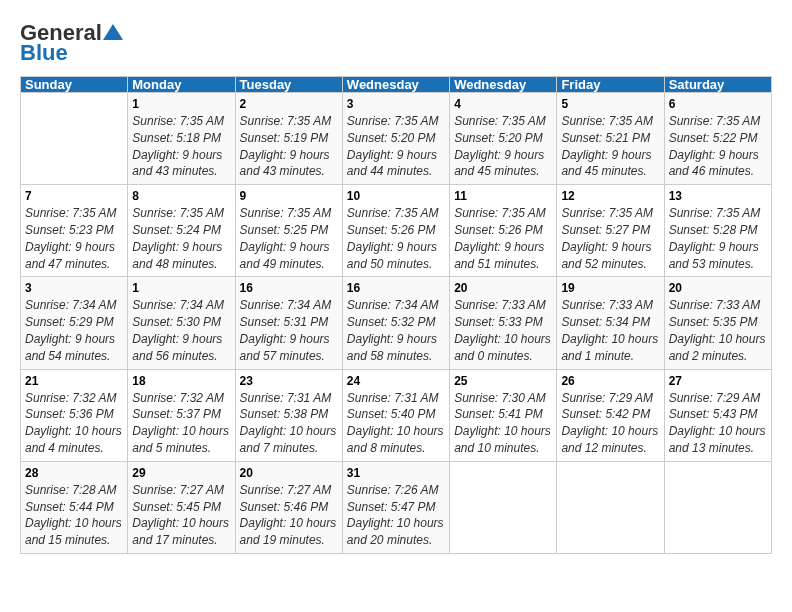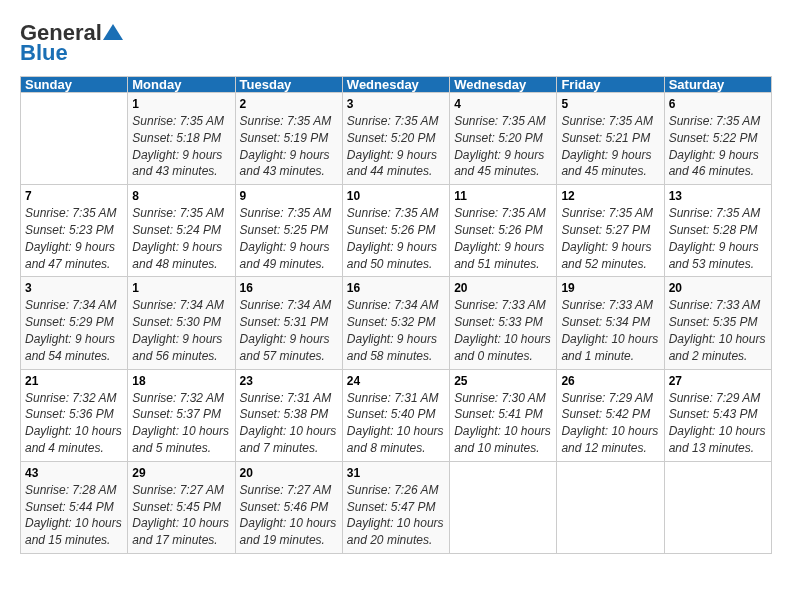--- a/index.html
+++ b/index.html
@@ -217,21 +217,21 @@
           <span class="day-num">26</span>
           <div class="day-info">Sunrise: 7:29 AM<br>Sunset: 5:42 PM<br>Daylight: 10 hours<br>and 12 minutes.</div>
         </td>
         <td>
           <span class="day-num">27</span>
           <div class="day-info">Sunrise: 7:29 AM<br>Sunset: 5:43 PM<br>Daylight: 10 hours<br>and 13 minutes.</div>
         </td>
       </tr>
       <tr>
         <td>
-          <span class="day-num">43</span>
+          <span class="day-num">28</span>
           <div class="day-info">Sunrise: 7:28 AM<br>Sunset: 5:44 PM<br>Daylight: 10 hours<br>and 15 minutes.</div>
         </td>
         <td>
           <span class="day-num">29</span>
           <div class="day-info">Sunrise: 7:27 AM<br>Sunset: 5:45 PM<br>Daylight: 10 hours<br>and 17 minutes.</div>
         </td>
         <td>
           <span class="day-num">20</span>
           <div class="day-info">Sunrise: 7:27 AM<br>Sunset: 5:46 PM<br>Daylight: 10 hours<br>and 19 minutes.</div>
         </td>

